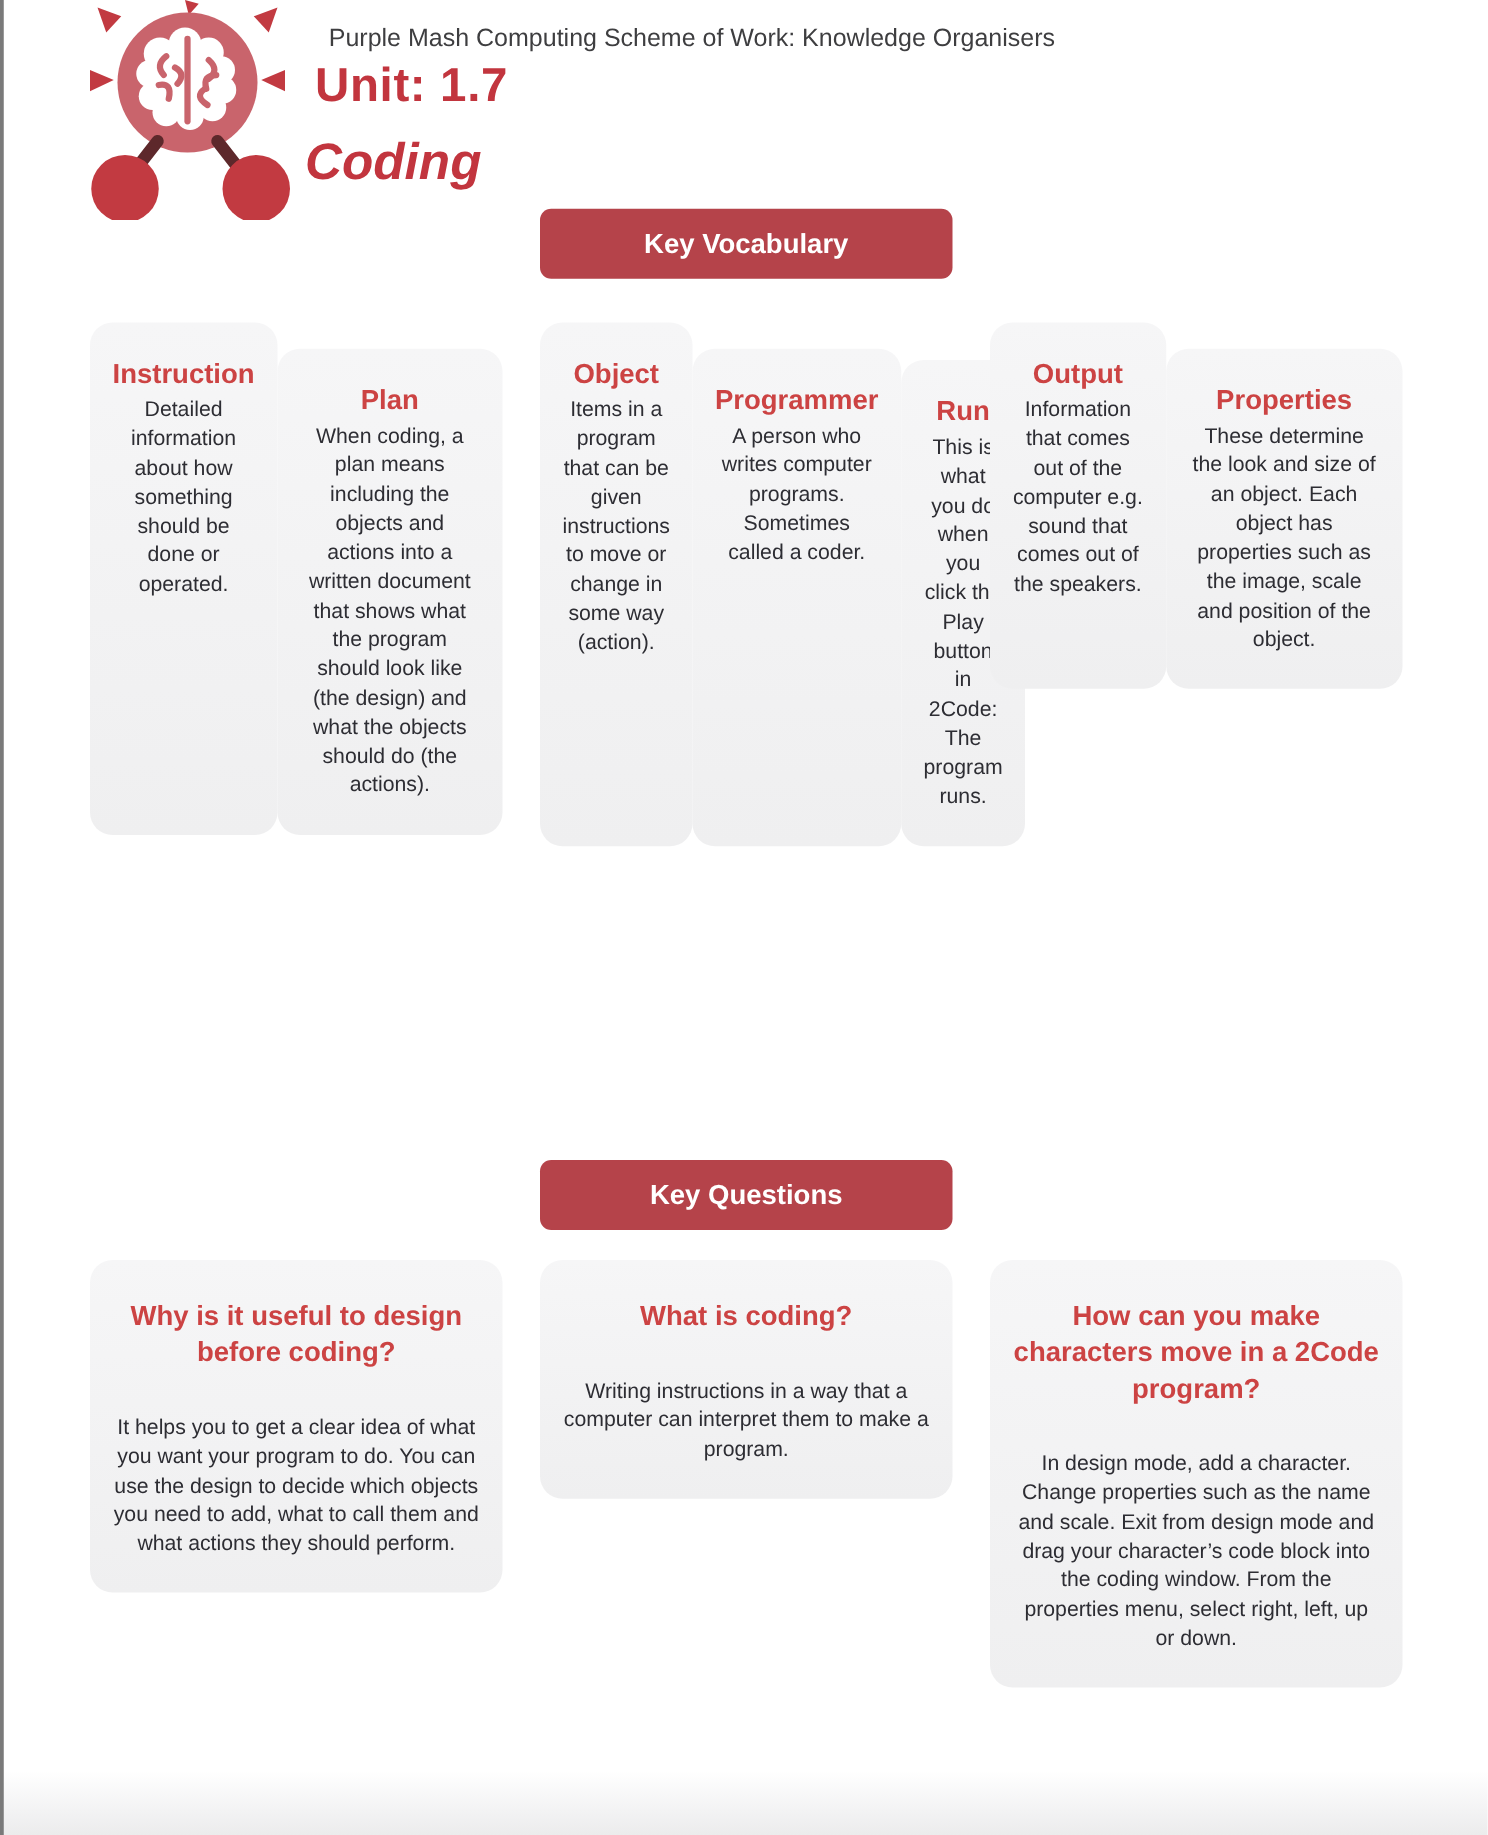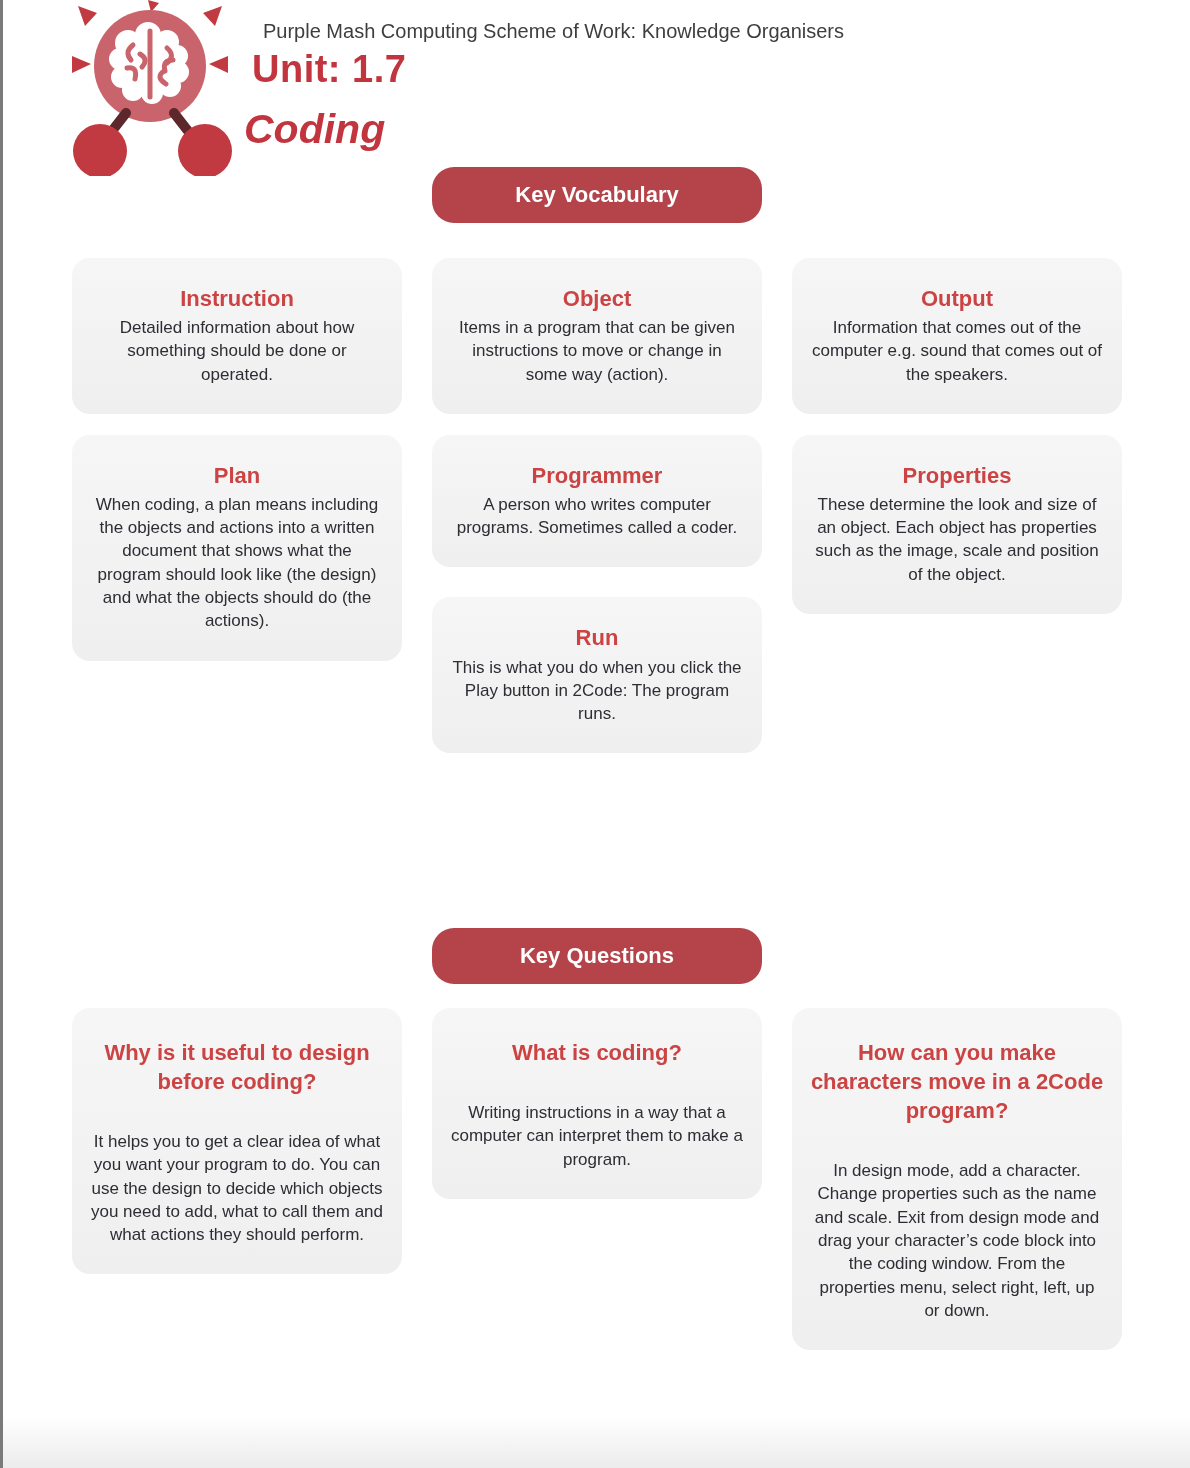--- a/index.html
+++ b/index.html
@@ -33,35 +33,35 @@
     font-size: 38px; font-weight: 800; color: #c2353e;
     letter-spacing: 0.5px;
   }
   .subject-title {
     position: absolute; left: 244px; top: 106px;
     font-size: 41px; font-weight: 700; color: #c2353e; font-style: italic;
   }
   
   .banner {
     position: absolute; left: 432px; width: 330px; height: 56px;
-    background: #b5434a; border-radius: 22px;
+    background: #b5434a; border-radius: 9px;
     display: flex; align-items: center; justify-content: center;
     color: #ffffff; font-size: 22px; font-weight: 700;
   }
   #vocab-banner { top: 167px; }
   #questions-banner { top: 928px; }
   
   .grid {
     position: absolute; left: 72px; width: 1050px;
     display: grid; grid-template-columns: 330px 330px 330px;
     column-gap: 30px; align-items: start;
   }
   #vocab-grid { top: 258px; }
   #questions-grid { top: 1008px; }
-  .col { display: flex; flex-direction: column; }
+  .col { display: flex; flex-direction: row; }
   .col .card + .card { margin-top: 21px; }
   .col .card.gap-lg { margin-top: 30px; }
   .card {
     background: linear-gradient(#f6f6f7, #efeff0);
     border-radius: 18px;
     padding: 26px 18px 28px;
     text-align: center;
   }
   .card-title {
     color: #cc4343; font-size: 22px; font-weight: 700;

